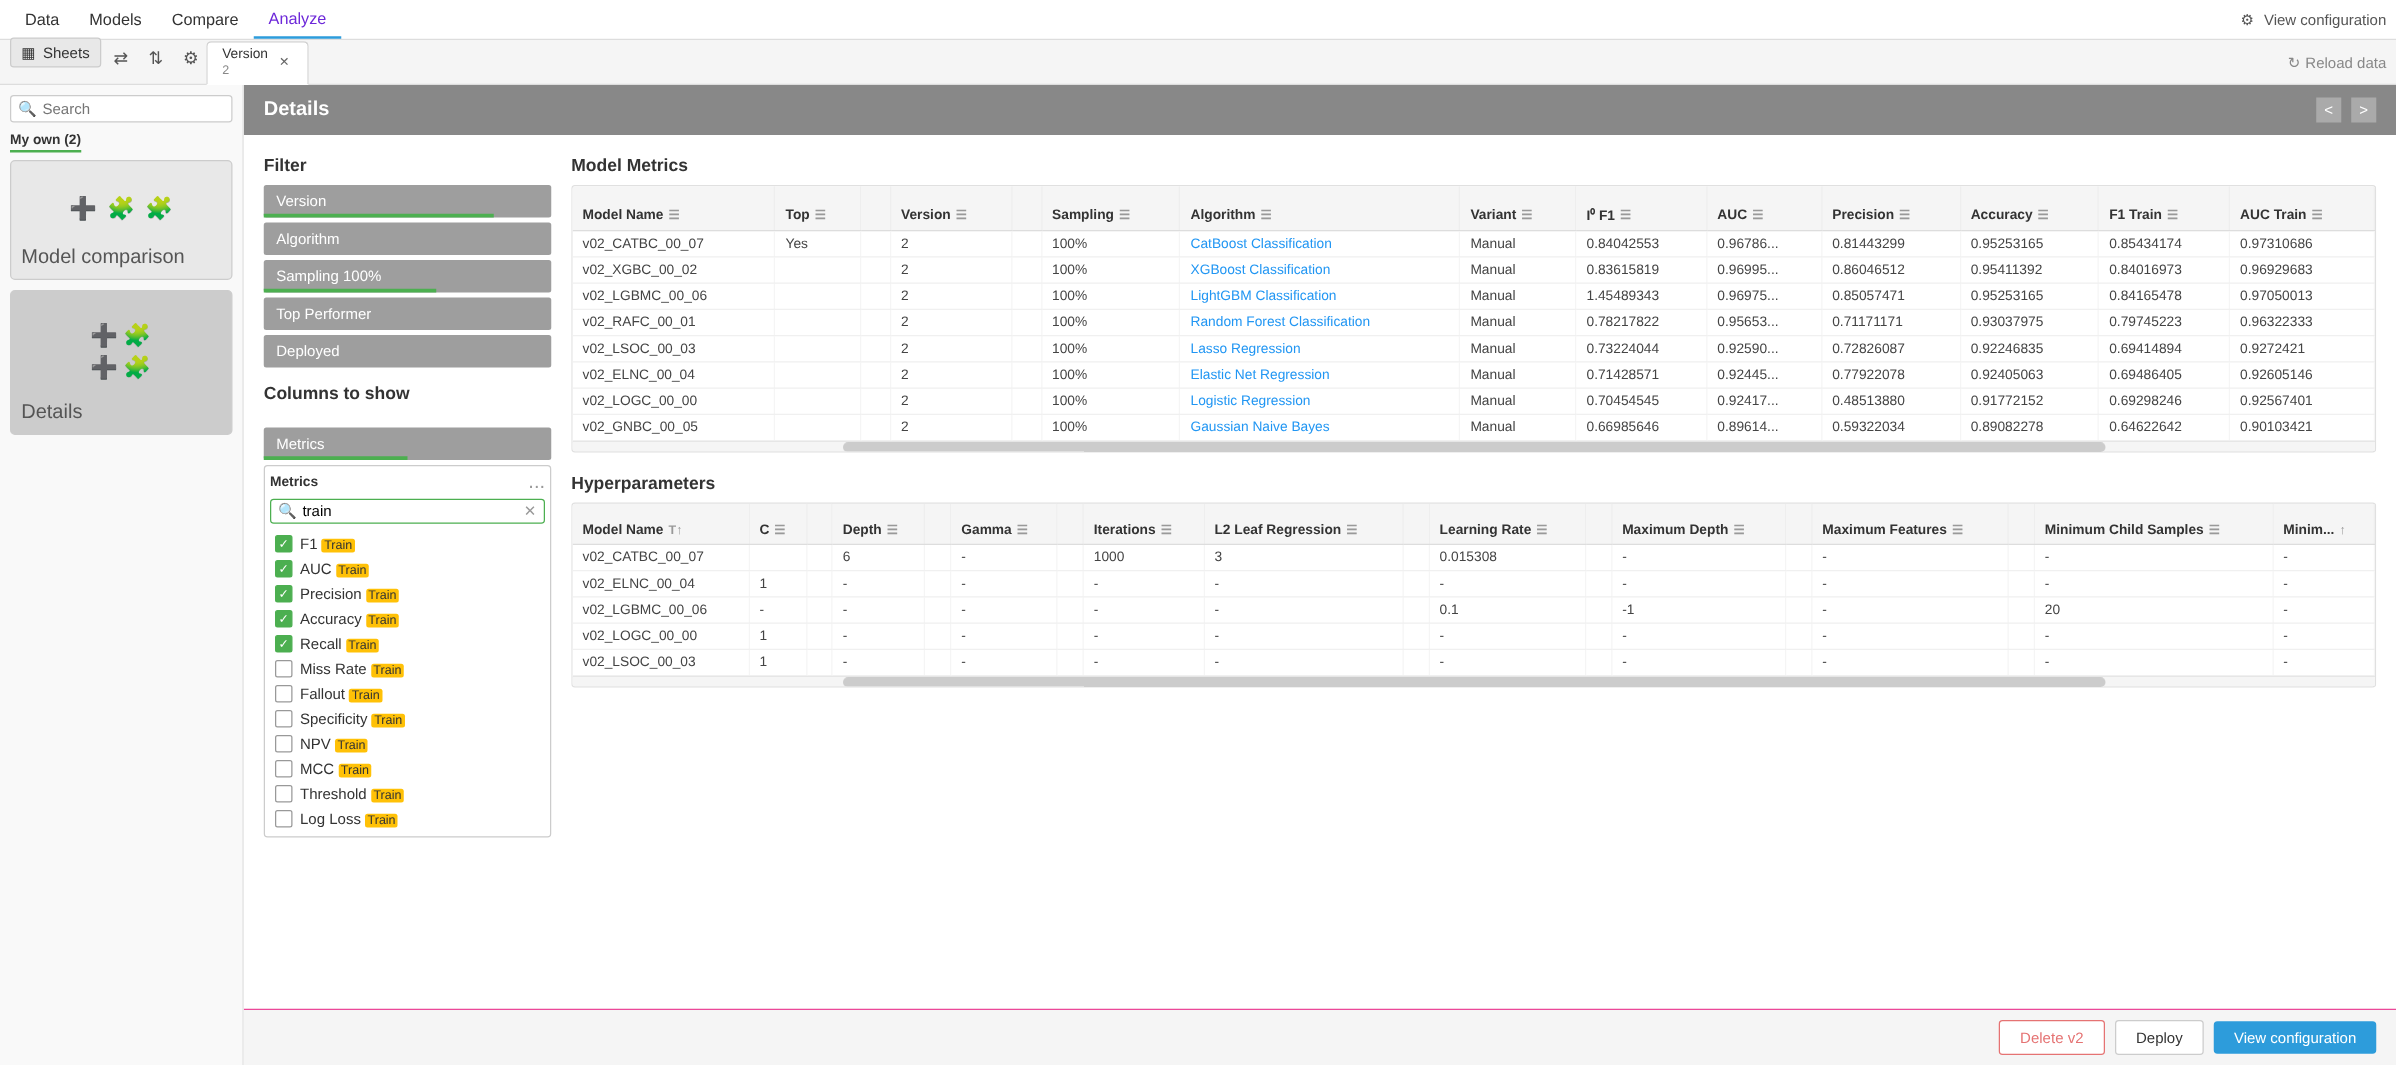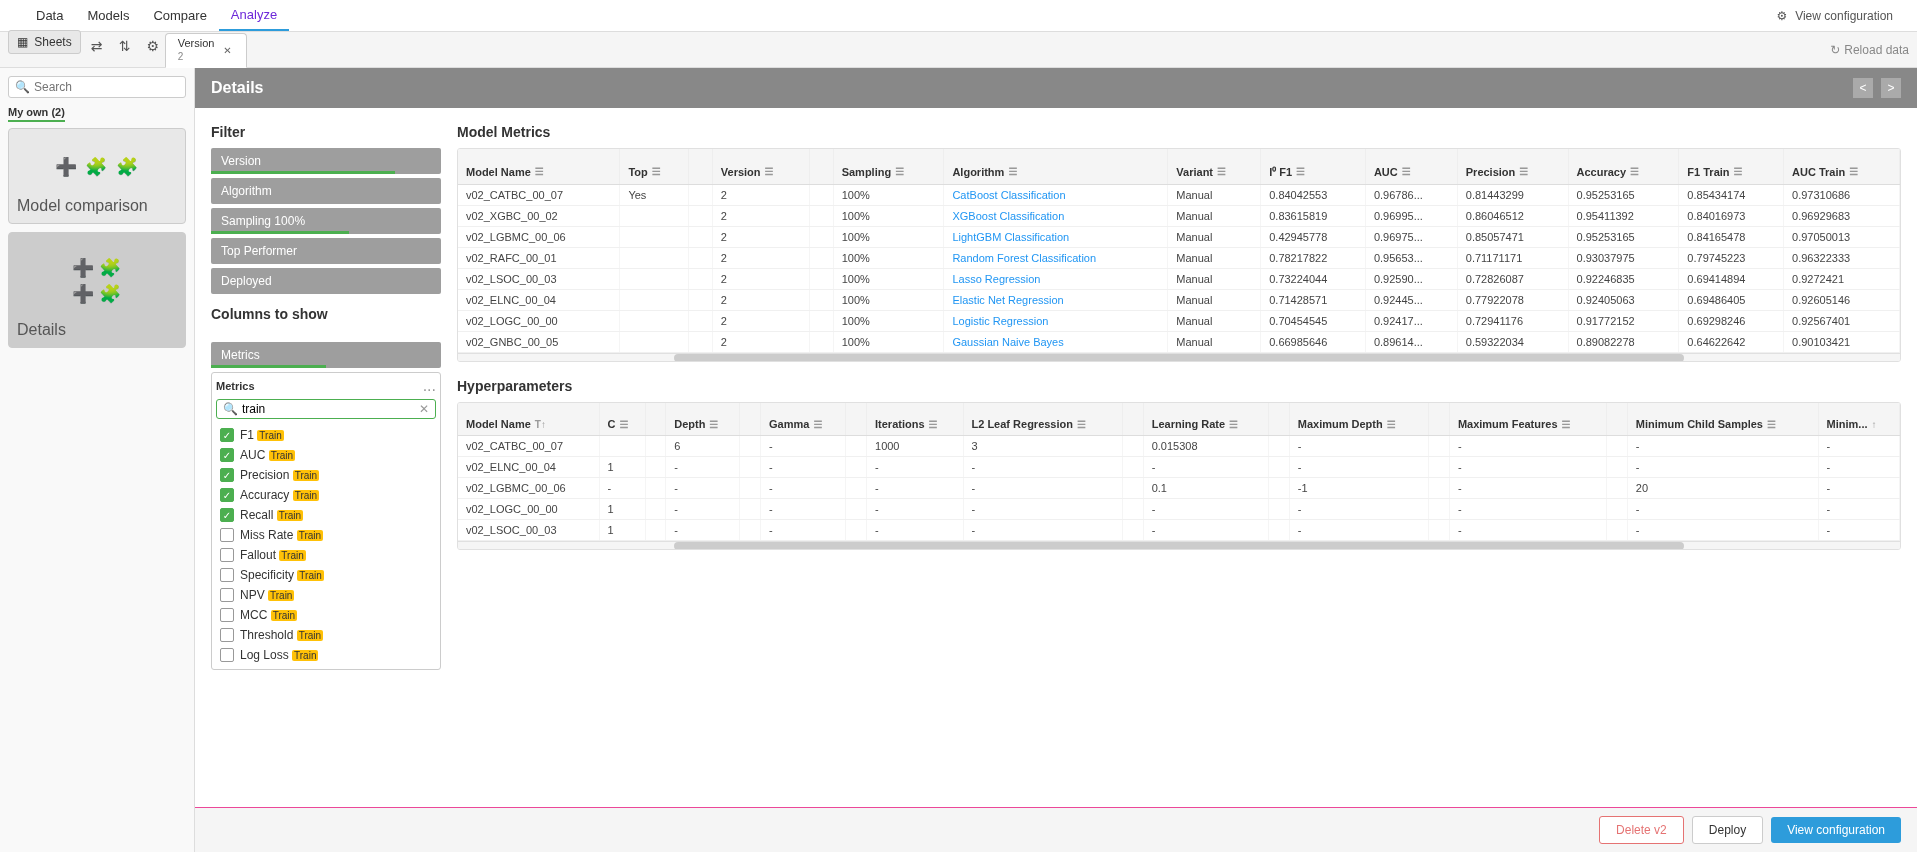--- a/index.html
+++ b/index.html
@@ -1,19 +1,19 @@
 <!DOCTYPE html>
 <html><head>
   <meta charset="utf-8">
   <style>
     * { box-sizing: border-box; margin: 0; padding: 0; }
     body { font-family: Arial, sans-serif; font-size: 12px; background: #f0f0f0; color: #333; overflow: hidden; }
 
     
-    .top-nav { display: flex; align-items: center; background: #fff; border-bottom: 1px solid #ddd; height: 32px; padding: 0 24px; }
+    .top-nav { display: flex; align-items: center; background: #fff; border-bottom: 1px solid #ddd; height: 32px; padding: 0 8px; }
     .top-nav-item { padding: 0 12px; height: 100%; display: flex; align-items: center; cursor: pointer; font-size: 13px; color: #333; }
     .top-nav-item.active { border-bottom: 2px solid #2d9cdb; color: #6d28d9; }
     .top-nav-right { margin-left: auto; display: flex; align-items: center; gap: 8px; color: #555; font-size: 12px; cursor: pointer; }
 
     
     .tab-bar { display: flex; align-items: center; background: #f5f5f5; border-bottom: 1px solid #ddd; height: 36px; padding: 0 8px; }
     .tab-item { display: flex; align-items: center; gap: 6px; padding: 0 12px; height: 100%; background: #e0e0e0; border: 1px solid #ccc; border-bottom: none; border-radius: 4px 4px 0 0; cursor: pointer; font-size: 11px; }
     .tab-item.active { background: #fff; border-bottom: 1px solid #fff; margin-bottom: -1px; }
     .tab-close { width: 14px; height: 14px; display: flex; align-items: center; justify-content: center; border-radius: 50%; cursor: pointer; font-size: 10px; color: #666; }
     .tab-label { font-size: 11px; }
@@ -351,21 +351,21 @@
                 </tr>
                 <tr>
                   <td>v02_LGBMC_00_06</td>
                   <td></td>
                   <td></td>
                   <td>2</td>
                   <td></td>
                   <td>100%</td>
                   <td><span class="algo-link">LightGBM Classification</span></td>
                   <td>Manual</td>
-                  <td>0.42945778</td>
+                  <td>1.45489343</td>
                   <td>0.96975...</td>
                   <td>0.85057471</td>
                   <td>0.95253165</td>
                   <td>0.84165478</td>
                   <td>0.97050013</td>
                 </tr>
                 <tr>
                   <td>v02_RAFC_00_01</td>
                   <td></td>
                   <td></td>
@@ -417,21 +417,21 @@
                   <td>v02_LOGC_00_00</td>
                   <td></td>
                   <td></td>
                   <td>2</td>
                   <td></td>
                   <td>100%</td>
                   <td><span class="algo-link">Logistic Regression</span></td>
                   <td>Manual</td>
                   <td>0.70454545</td>
                   <td>0.92417...</td>
-                  <td>0.72941176</td>
+                  <td>0.48513880</td>
                   <td>0.91772152</td>
                   <td>0.69298246</td>
                   <td>0.92567401</td>
                 </tr>
                 <tr>
                   <td>v02_GNBC_00_05</td>
                   <td></td>
                   <td></td>
                   <td>2</td>
                   <td></td>

